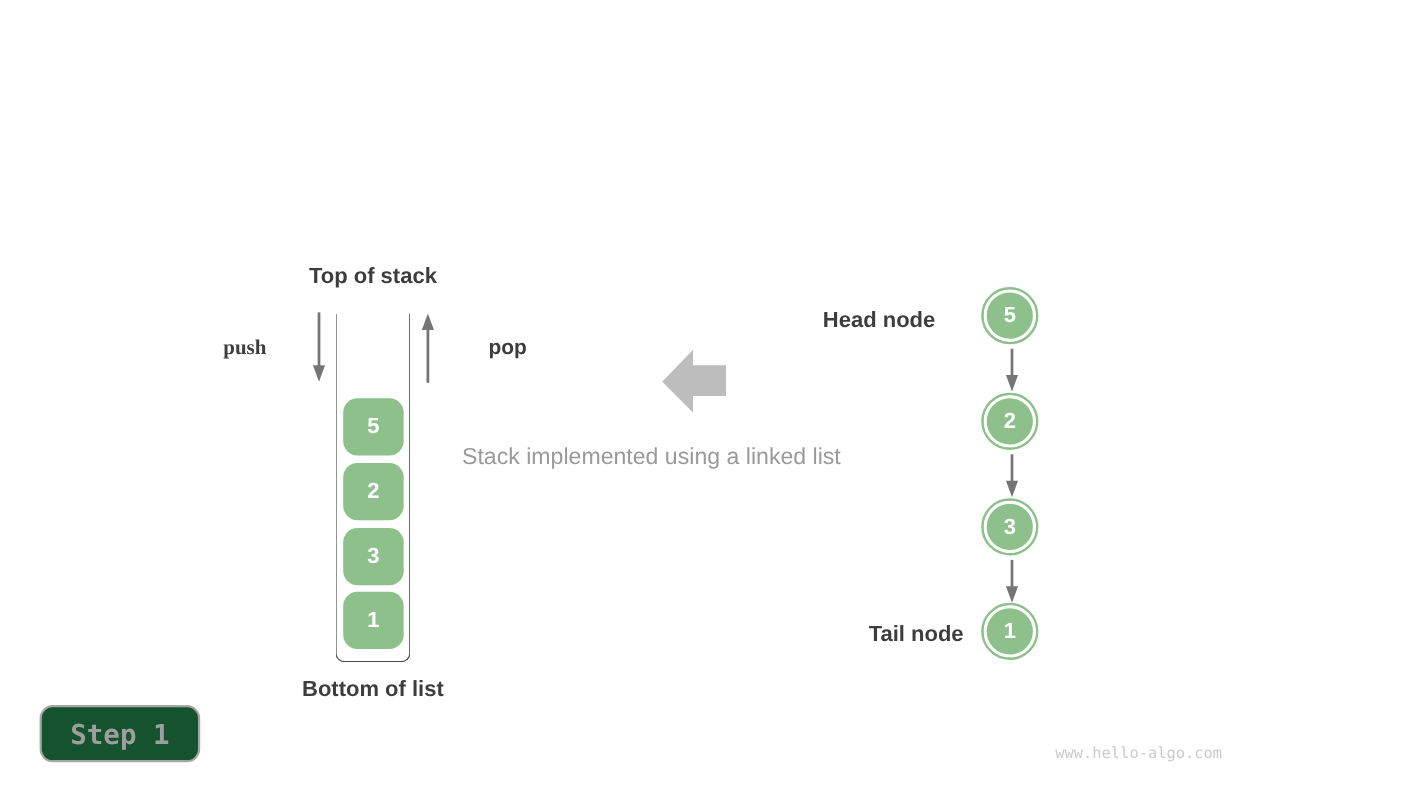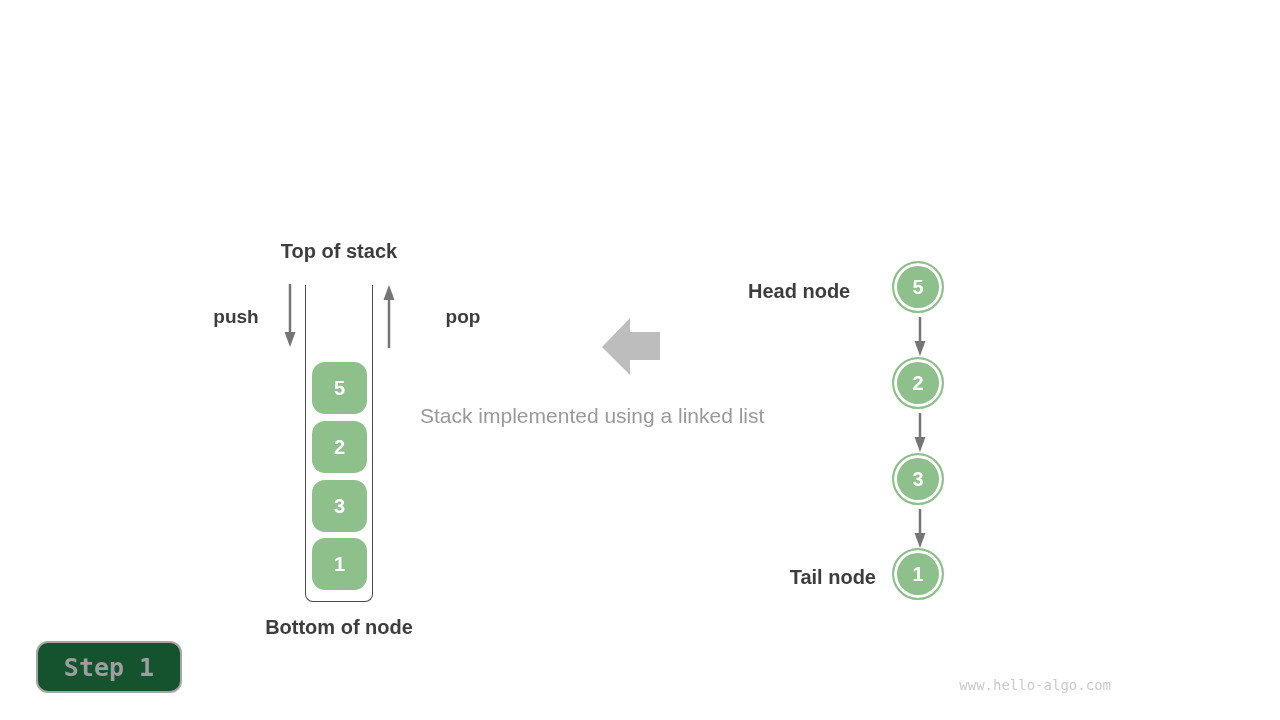--- a/index.html
+++ b/index.html
@@ -15,22 +15,22 @@
 
   
   .label-dark {
     position: absolute;
     color: #3d3d3d;
     font-weight: bold;
     font-size: 19px;
   }
   .top-of-stack    { left: 240px; top: 240px; width: 198px; text-align: center; font-size: 20px; }
   .bottom-of-stack { left: 240px; top: 616px; width: 198px; text-align: center; font-size: 20px; }
-  .push-label      { left: 203px; top: 306px; width: 66px;  text-align: center; }
-  .pop-label       { left: 413px; top: 306px; width: 66px;  text-align: center; margin-left: 17px; }
+  .push-label      { left: 203px; top: 306px; width: 66px;  text-align: left; font-family: Liberation Serif, serif; }
+  .pop-label       { left: 413px; top: 306px; width: 66px;  text-align: right; }
 
   .stack-container {
     position: absolute;
     left: 305px; top: 285px;
     width: 68px; height: 317px;
     border-left: 1.5px solid #4a4a4a;
     border-right: 1.5px solid #4a4a4a;
     border-bottom: 1.5px solid #4a4a4a;
     border-radius: 0 0 8px 8px;
     background: #ffffff;
@@ -121,21 +121,21 @@
   </svg>
   <div class="label-dark pop-label">pop</div>
 
   <div class="stack-container"></div>
 
   <div class="stack-box e0">5</div>
   <div class="stack-box e1">2</div>
   <div class="stack-box e2">3</div>
   <div class="stack-box e3">1</div>
 
-  <div class="label-dark bottom-of-stack">Bottom of node</div>
+  <div class="label-dark bottom-of-stack">Bottom of list</div>
 
   <svg class="big-arrow" width="58" height="57">
     <polygon points="0,29 28,0 28,14 58,14 58,42 28,42 28,57" fill="#bdbdbd"></polygon>
   </svg>
   <div class="caption">Stack implemented using a linked list</div>
 
   <div class="label-dark head-node-label">Head node</div>
   <div class="label-dark tail-node-label">Tail node</div>
 
   <div class="ll-node n0">5</div>

